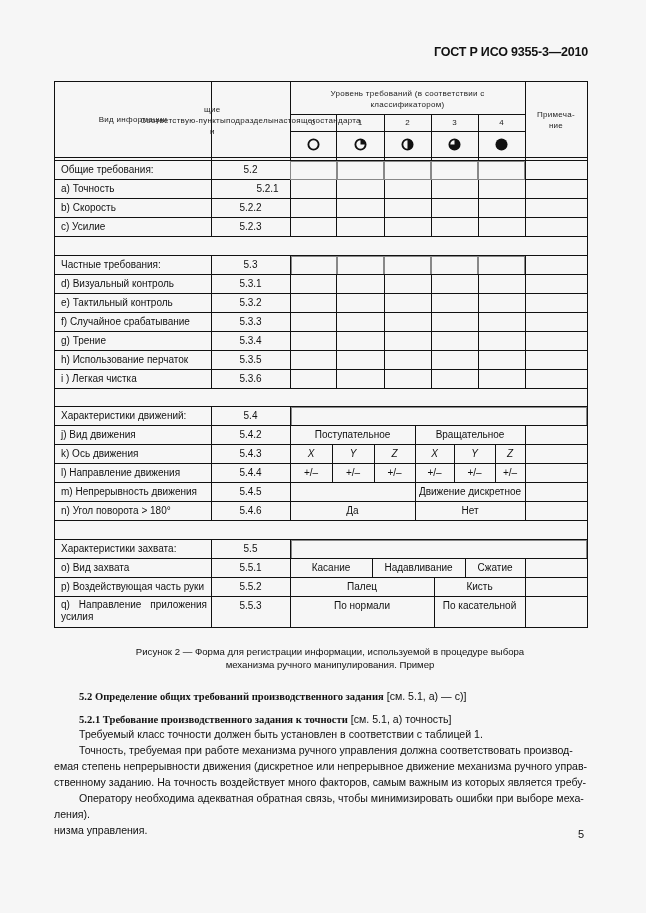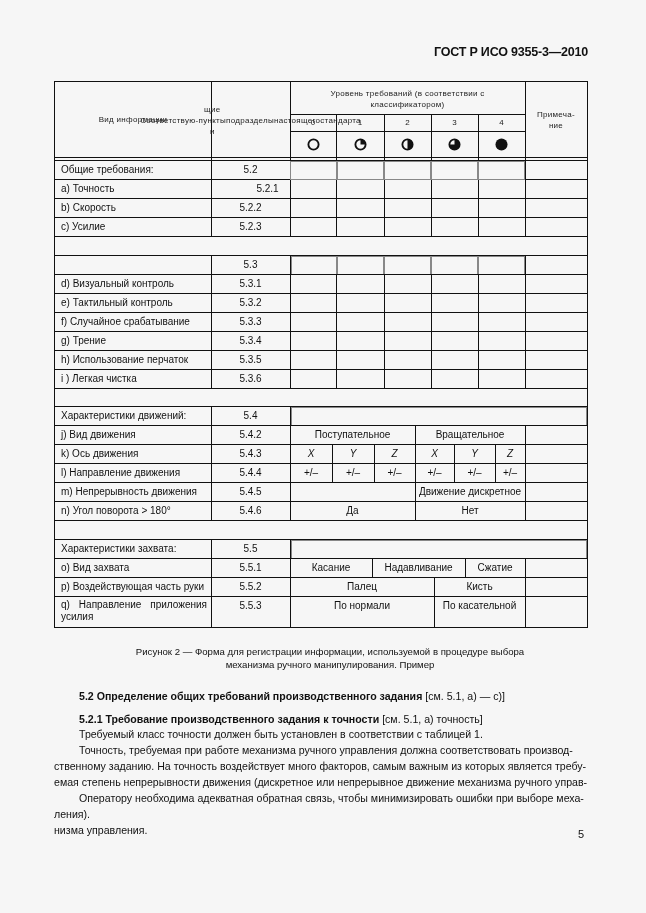--- a/index.html
+++ b/index.html
@@ -14,21 +14,21 @@
   .cell { position:absolute; font-size:10px; line-height:12px; display:flex; align-items:center; box-sizing:border-box; }
   .cell.c { justify-content:center; text-align:center; }
   .cell.l { padding-left:6px; }
   .hdr { font-size:8px; line-height:11px; letter-spacing:0.3px; color:#222; }
   .gbox { position:absolute; border:1.5px solid #888; box-sizing:border-box; }
   .pie { width:13px; height:13px; }
   .ital { font-style:italic; }
   
   .caption { font-size:9.6px; text-align:center; line-height:13px; }
   .para { font-size:10.6px; line-height:16px; }
-  .b { font-weight:bold; }
+  .b { font-weight:bold;font-family:Liberation Serif, serif; }
 </style>
 </head>
 <body>
 
 <div id="doc-header" class="abs">ГОСТ Р ИСО 9355-3—2010</div>
 
 <div id="tbl" class="abs">
 
   <div class="vl" style="left:156px;top:0;height:546px"></div>
   <div class="vl" style="left:235px;top:0;height:546px"></div>
@@ -126,20 +126,21 @@
   <div class="gbox" style="left:376px;top:174px;width:47px;height:19px"></div>
   <div class="gbox" style="left:423px;top:174px;width:47px;height:19px"></div>
   <div class="hl" style="left:0;top:192px;width:532px"></div>
   <div class="hl" style="left:0;top:211px;width:532px"></div>
   <div class="hl" style="left:0;top:230px;width:532px"></div>
   <div class="hl" style="left:0;top:249px;width:532px"></div>
   <div class="hl" style="left:0;top:268px;width:532px"></div>
   <div class="hl" style="left:0;top:287px;width:532px"></div>
   <div class="hl" style="left:0;top:306px;width:532px"></div>
 
+  <div class="cell l" style="left:0;top:173px;width:156px;height:19px">Частные требования:</div>
   <div class="cell c" style="left:156px;top:173px;width:79px;height:19px">5.3</div>
   <div class="cell l" style="left:0;top:192px;width:156px;height:19px">d) Визуальный контроль</div>
   <div class="cell c" style="left:156px;top:192px;width:79px;height:19px">5.3.1</div>
   <div class="cell l" style="left:0;top:211px;width:156px;height:19px">e) Тактильный контроль</div>
   <div class="cell c" style="left:156px;top:211px;width:79px;height:19px">5.3.2</div>
   <div class="cell l" style="left:0;top:230px;width:156px;height:19px">f) Случайное срабатывание</div>
   <div class="cell c" style="left:156px;top:230px;width:79px;height:19px">5.3.3</div>
   <div class="cell l" style="left:0;top:249px;width:156px;height:19px">g) Трение</div>
   <div class="cell c" style="left:156px;top:249px;width:79px;height:19px">5.3.4</div>
   <div class="cell l" style="left:0;top:268px;width:156px;height:19px">h) Использование перчаток</div>
@@ -237,20 +238,20 @@
   <span class="b">5.2 Определение общих требований производственного задания</span><span> [см. 5.1, а) — с)]</span>
 </div>
 
 <div class="abs para" style="left:79px;top:711px;width:520px">
   <span class="b">5.2.1 Требование производственного задания к точности</span><span> [см. 5.1, а) точность]</span>
 </div>
 
 <div class="abs para" style="left:54px;top:726px;width:536px">
   <div style="padding-left:25px">Требуемый класс точности должен быть установлен в соответствии с таблицей 1.</div>
   <div style="padding-left:25px;white-space:nowrap">Точность, требуемая при работе механизма ручного управления должна соответствовать производ-</div>
+  <div style="white-space:nowrap">емая степень непрерывности движения (дискретное или непрерывное движение механизма ручного управ-</div>
   <div style="white-space:nowrap">ственному заданию. На точность воздействует много факторов, самым важным из которых является требу-</div>
-  <div style="white-space:nowrap">емая степень непрерывности движения (дискретное или непрерывное движение механизма ручного управ-</div>
   <div style="padding-left:25px;white-space:nowrap">Оператору необходима адекватная обратная связь, чтобы минимизировать ошибки при выборе меха-</div>
   <div>ления).</div>
   <div>низма управления.</div>
 </div>
 
 <div class="abs" style="left:578px;top:828px;font-size:11px">5</div>
 
 </body></html>

